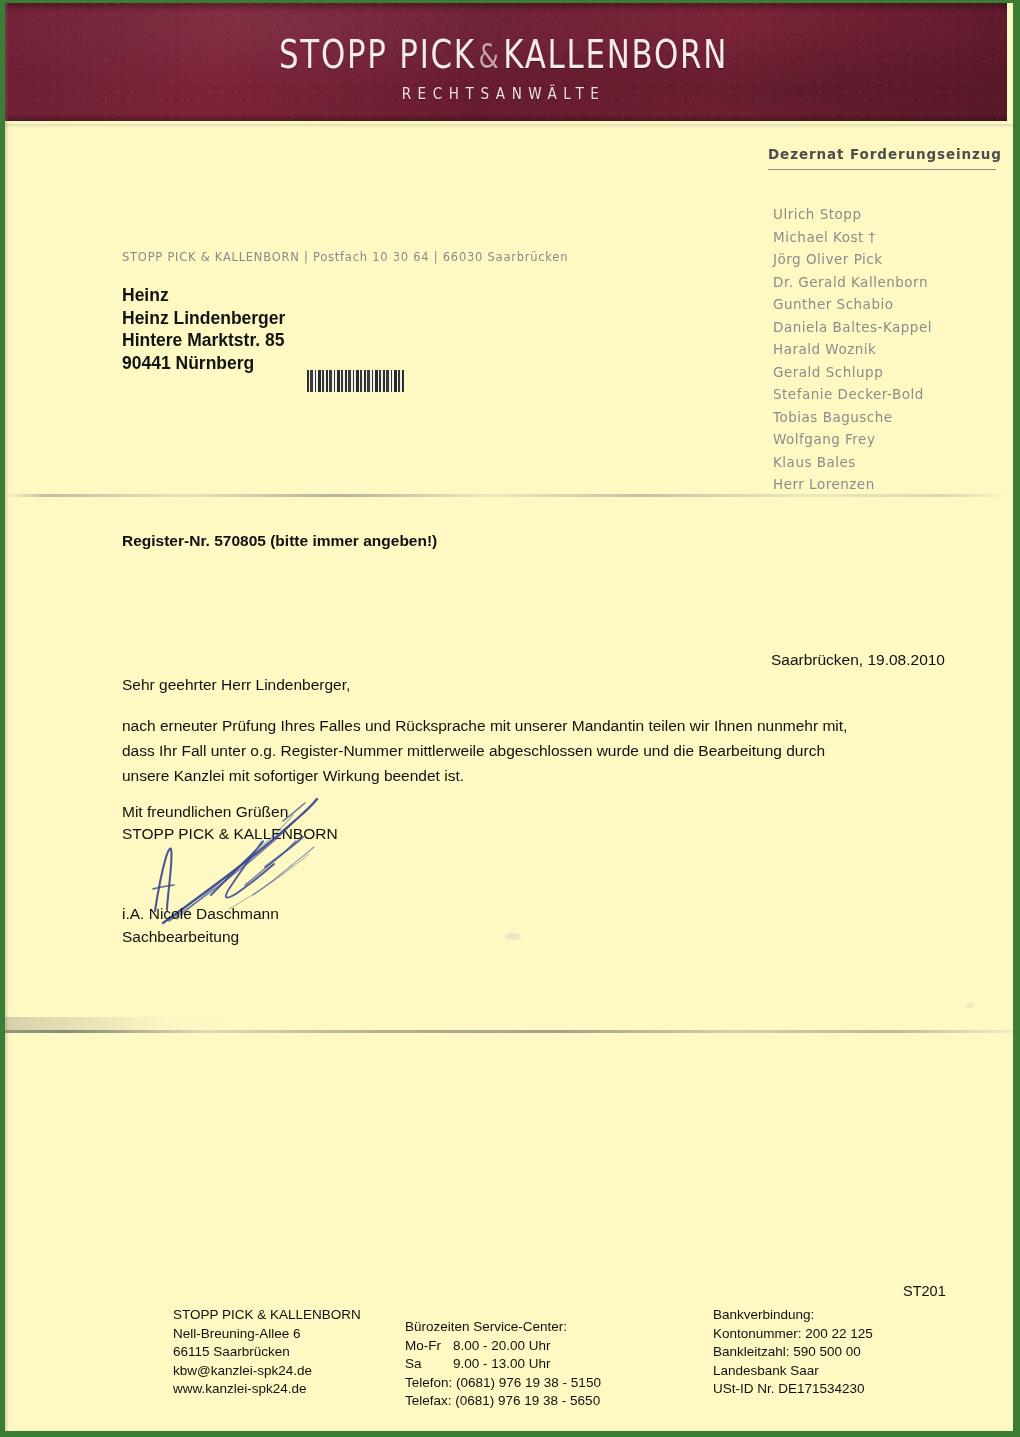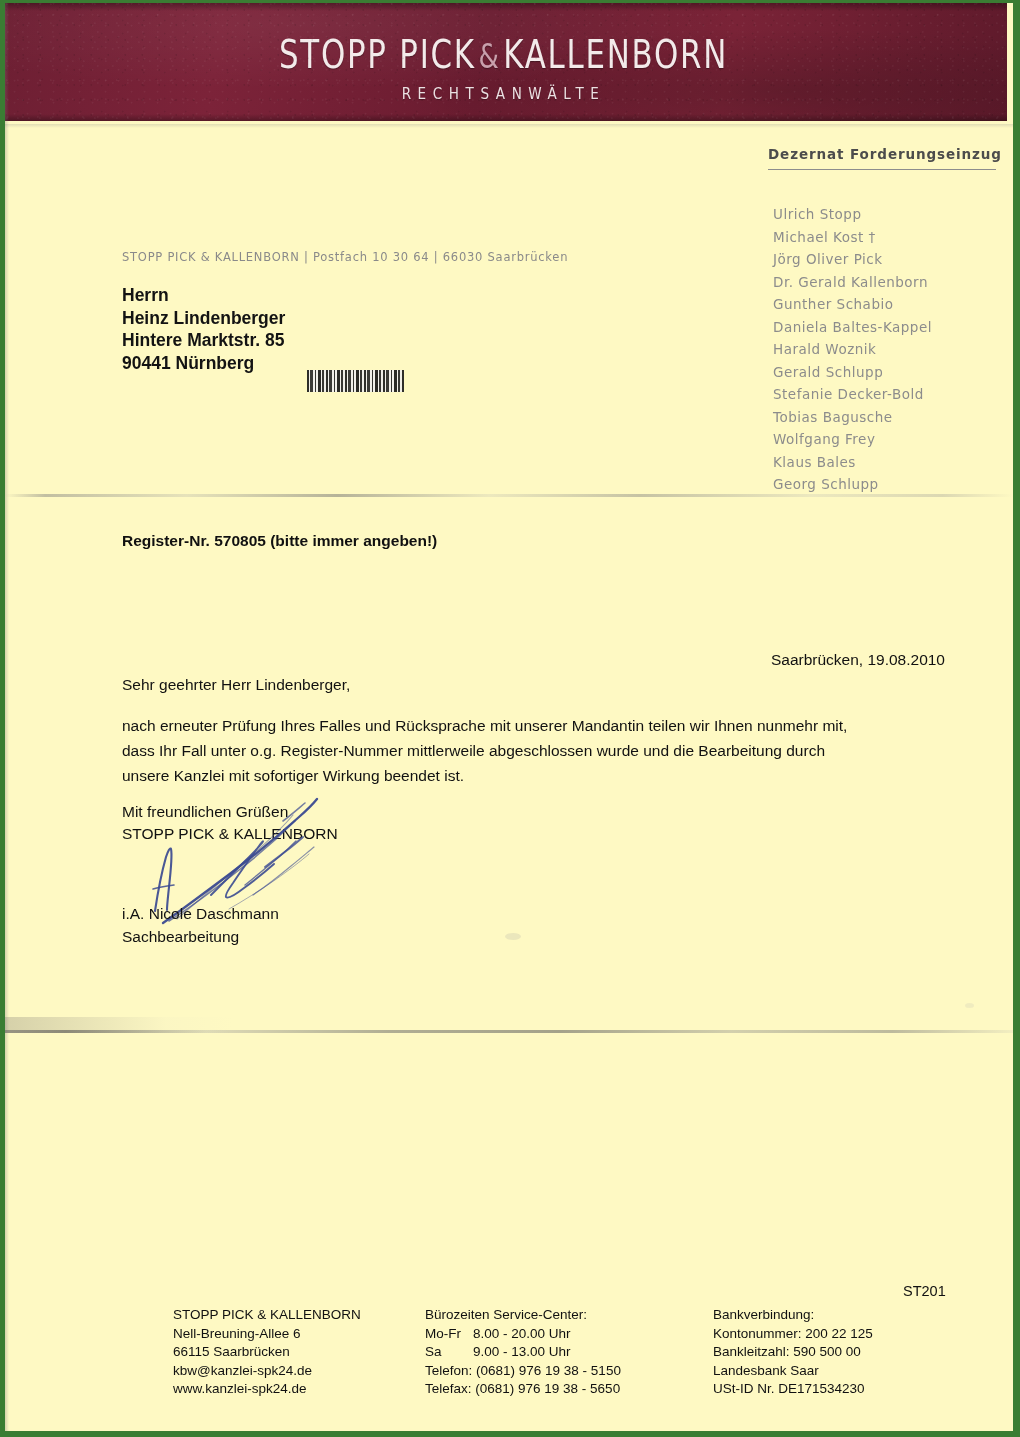--- a/index.html
+++ b/index.html
@@ -320,21 +320,21 @@
   .footer-col {
     position: absolute;
     top: 1303px;
     font-size: 13.5px;
     color: #111;
     line-height: 18.5px;
     font-family: "Liberation Sans", sans-serif;
   }
   .footer-col div { white-space: nowrap; }
   #footer-col-firm  { left: 168px; }
-  #footer-col-hours { left: 420px; }
+  #footer-col-hours { left: 400px; margin-top: 12px; }
   #footer-col-bank  { left: 692px; margin-left: 16px; }
   .hours-row { display: flex; }
   .hours-day { display: inline-block; width: 48px; }
 
   
   .blotch { position: absolute; pointer-events: none; border-radius: 50%; }
   #blotch-1 { left: 500px; top: 930px; width: 16px; height: 7px; background: rgba(170,168,165,0.22); }
   #blotch-3 { left: 960px; top: 1000px; width: 9px; height: 5px; background: rgba(180,178,175,0.18); }
   #edge-shadow-left {
     position: absolute; left: 0; top: 0; width: 4px; height: 1428px;
@@ -372,26 +372,26 @@
       <div class="attorney-name">Jörg Oliver Pick</div>
       <div class="attorney-name">Dr. Gerald Kallenborn</div>
       <div class="attorney-name">Gunther Schabio</div>
       <div class="attorney-name">Daniela Baltes-Kappel</div>
       <div class="attorney-name">Harald Woznik</div>
       <div class="attorney-name">Gerald Schlupp</div>
       <div class="attorney-name">Stefanie Decker-Bold</div>
       <div class="attorney-name">Tobias Bagusche</div>
       <div class="attorney-name">Wolfgang Frey</div>
       <div class="attorney-name">Klaus Bales</div>
-      <div class="attorney-name">Georg Schlupp</div>
+      <div class="attorney-name">Herr Lorenzen</div>
     </div>
 
     <div id="sender-line">STOPP PICK &amp; KALLENBORN | Postfach 10 30 64 | 66030 Saarbrücken</div>
     <div id="recipient-address">
-      <div>Herrn</div>
+      <div>Heinz</div>
       <div>Heinz Lindenberger</div>
       <div>Hintere Marktstr. 85</div>
       <div>90441 Nürnberg</div>
     </div>
 
     <div id="barcode"></div>
 
     <div class="fold-crease" id="fold-1"></div>
     <div class="fold-crease" id="fold-2"></div>
     <div id="fold-2-smudge"></div>

